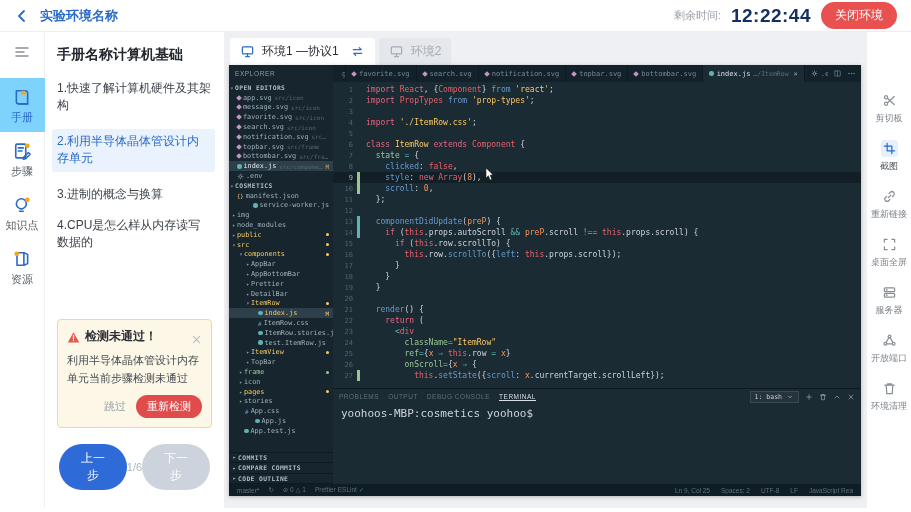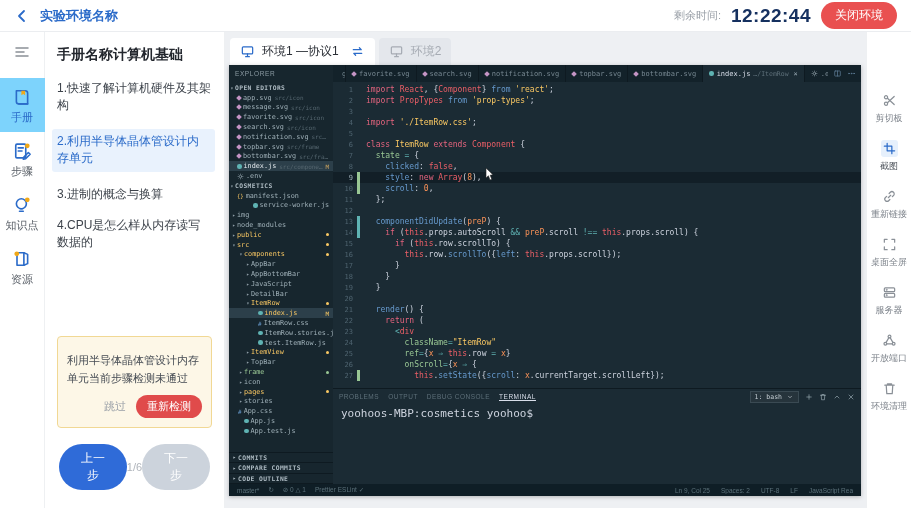--- a/index.html
+++ b/index.html
@@ -224,20 +224,30 @@
       <h1 class="man-title">手册名称计算机基础</h1>
       <div id="manual-list">
           <div class="man-item">1.快速了解计算机硬件及其架构</div>
           <div class="man-item active">2.利用半导体晶体管设计内存单元</div>
           <div class="man-item">3.进制的概念与换算</div>
           <div class="man-item">4.CPU是怎么样从内存读写数据的</div>
         </div>
       <div class="man-spacer"></div>
 
       <div class="alert">
+        <div class="alert-head">
+          <span class="wic"><svg viewBox="0 0 16 16">
+                <path d="M8 1.5 15 14H1z" fill="#e2574c"></path>
+                <path d="M8 5.5v4.2M8 11.8v.01" stroke="#fff" stroke-width="1.5" stroke-linecap="round"></path>
+              </svg></span>
+          <span class="alert-title">检测未通过！</span>
+          <span class="alert-close"><svg viewBox="0 0 16 16" fill="none" stroke="currentColor" stroke-width="1.6" stroke-linecap="round">
+                <path d="M3.5 3.5l9 9M12.5 3.5l-9 9"></path>
+              </svg></span>
+        </div>
         <div class="alert-body">利用半导体晶体管设计内存单元当前步骤检测未通过</div>
         <div class="alert-actions">
           <button class="skip-btn">跳过</button>
           <button class="retry-btn">重新检测</button>
         </div>
       </div>
 
       <div class="stepper">
         <button class="prev-btn">上一步</button>
         <span class="step-progress">1/6</span>
@@ -458,21 +468,21 @@
                 <div class="trow" style="padding-left: 16px;">
                   <span class="arr">▸</span>
                   <span>AppBar</span>
                 </div>
                 <div class="trow" style="padding-left: 16px;">
                   <span class="arr">▸</span>
                   <span>AppBottomBar</span>
                 </div>
                 <div class="trow" style="padding-left: 16px;">
                   <span class="arr">▸</span>
-                  <span>JavaScript</span>
+                  <span>Prettier</span>
                 </div>
                 <div class="trow" style="padding-left: 16px;">
                   <span class="arr">▸</span>
                   <span>DetailBar</span>
                 </div>
                 <div class="trow or" style="padding-left: 16px;">
                   <span class="arr">▾</span>
                   <span>ItemRow</span>
                   <span class="dot"></span>
                 </div>
@@ -523,26 +533,26 @@
                 </div>
                 <div class="trow or" style="padding-left: 9px;">
                   <span class="arr">▸</span>
                   <span>pages</span>
                   <span class="dot"></span>
                 </div>
                 <div class="trow" style="padding-left: 9px;">
                   <span class="arr">▸</span>
                   <span>stories</span>
                 </div>
-                <div class="trow" style="padding-left: 3px;">
+                <div class="trow" style="padding-left: 10px;">
                   <span class="arr"></span>
                   <span class="fic fi-css">#</span>
                   <span>App.css</span>
                 </div>
-                <div class="trow" style="padding-left: 9px;">
+                <div class="trow" style="padding-left: 20px;">
                   <span class="arr"></span>
                   <span class="fic">
                     <span class="fi-js"></span>
                   </span>
                   <span>App.js</span>
                 </div>
                 <div class="trow" style="padding-left: 9px;">
                   <span class="arr"></span>
                   <span class="fic">
                     <span class="fi-js"></span>

